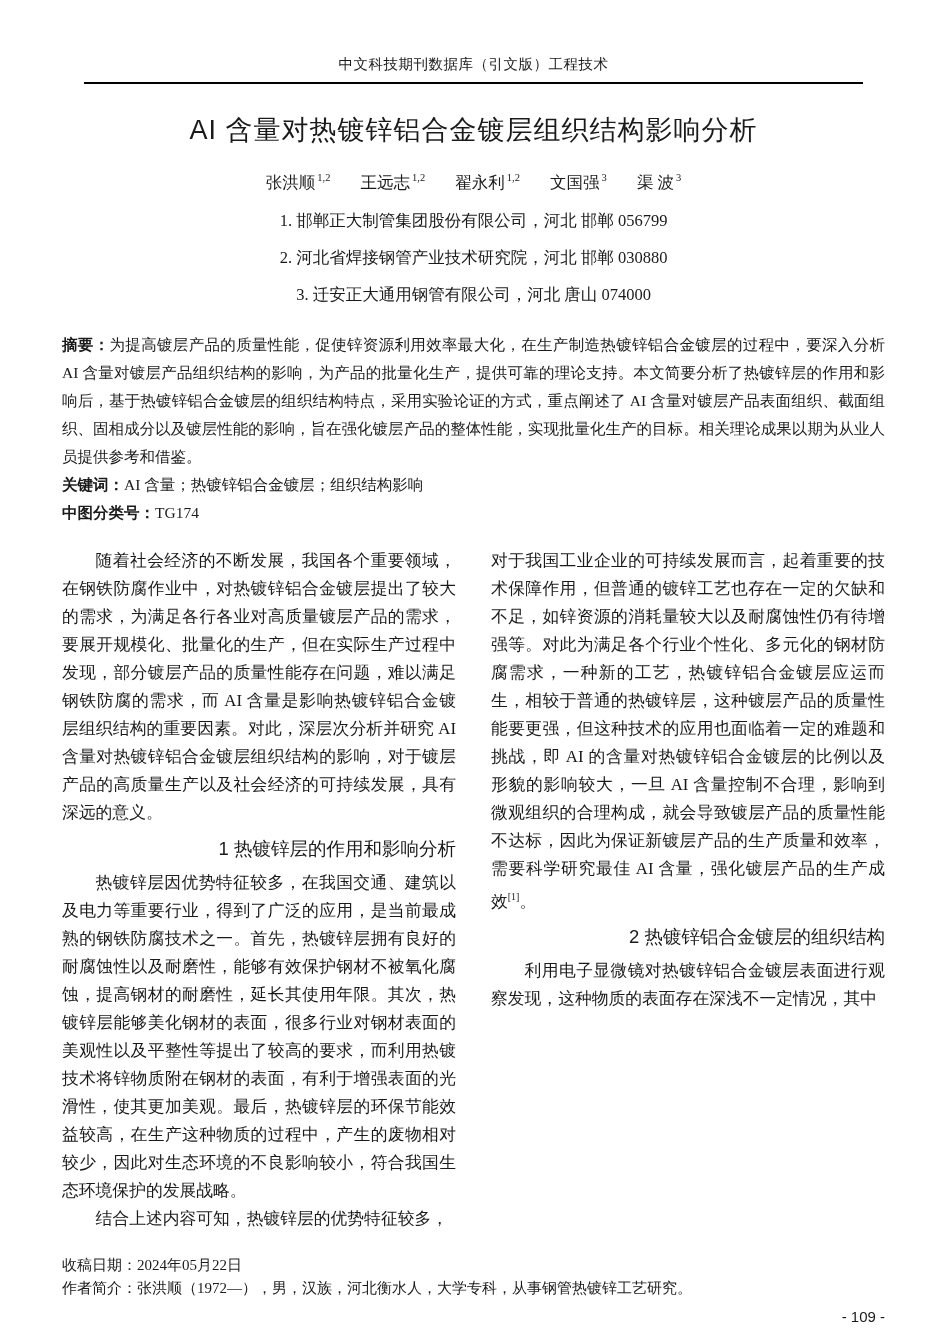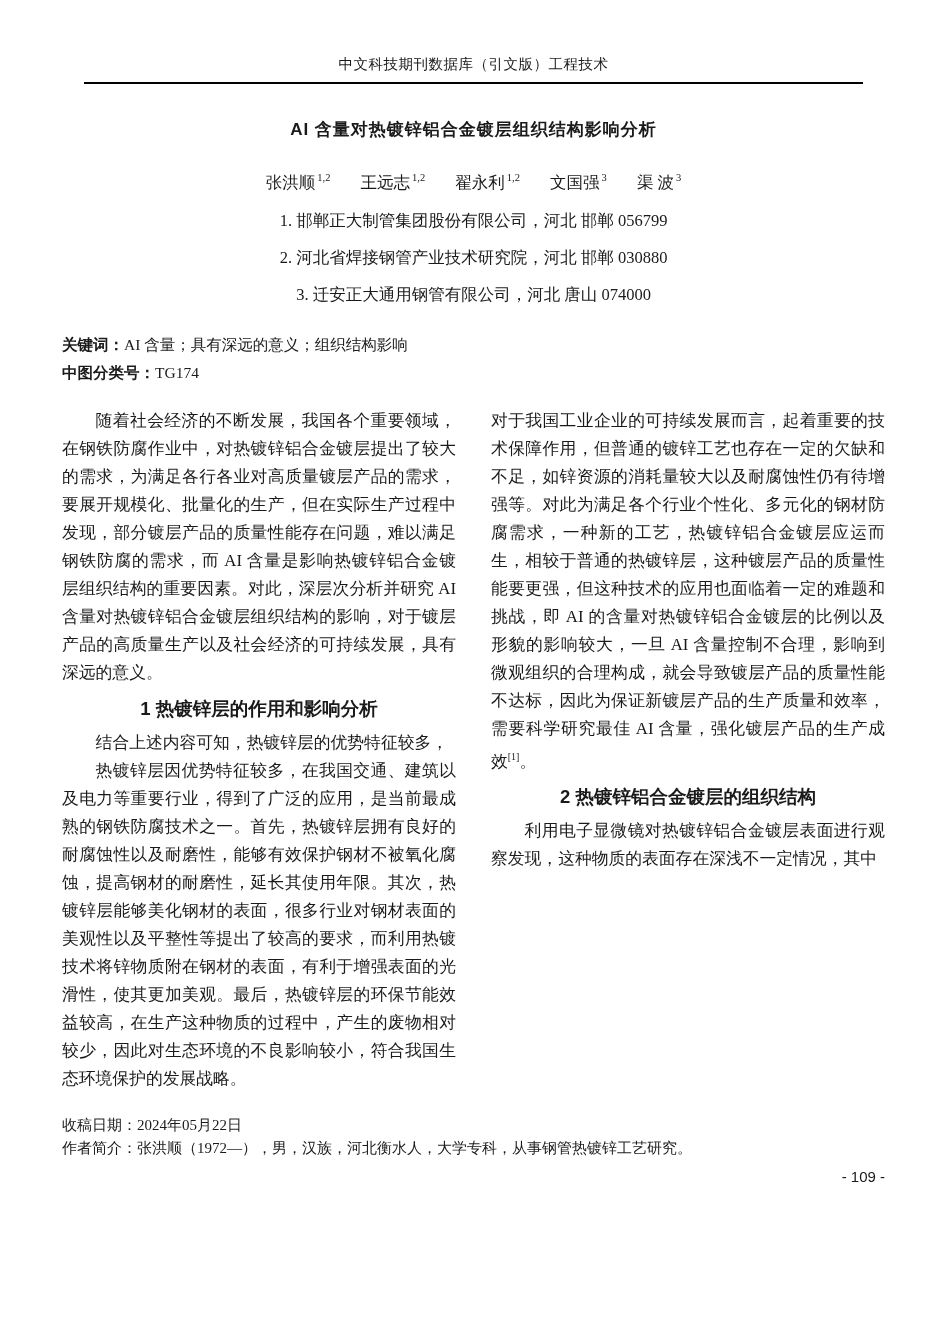--- a/index.html
+++ b/index.html
@@ -30,22 +30,22 @@
   .header-rule {
     border: none;
     border-top: 2px solid #000;
     margin: 8px 22px 0 22px;
   }
   
   .article-title {
     margin: 28px 0 0 0;
     text-align: center;
     font-family: "Liberation Sans", "DejaVu Sans", sans-serif;
-    font-weight: 700;
-    font-size: 17px;
+    font-weight: 400;
+    font-size: 27px;
     line-height: 36px;
     letter-spacing: 1px;
   }
   .authors {
     margin-top: 18px;
     text-align: center;
     font-size: 16.5px;
     line-height: 24px;
   }
   .author { margin: 4px 13px; white-space: nowrap; }
@@ -80,25 +80,25 @@
     font-size: 16.8px;
     line-height: 28px;
     text-align: justify;
   }
   .col { flex: 1 1 0; min-width: 0; }
   .col p { margin: 0; }
   .col p.indent { text-indent: 2em; }
   .col sup { font-size: 10px; vertical-align: super; }
   .col h2 {
     font-family: "Liberation Sans", "DejaVu Sans", sans-serif;
-    font-weight: 700;
+    font-weight: 400;
     font-size: 18.5px;
     line-height: 26px;
     margin: 9px 0 7px 0;
-    text-align: center;
+    text-align: right;
     text-indent: 0;
   }
   
   .footnote {
     margin-top: 21px;
     font-size: 15px;
     line-height: 23px;
   }
   .page-number {
     text-align: right;
@@ -126,30 +126,31 @@
     <span class="author"><span>渠 波</span><sup>3</sup></span>
   </div>
 
   <div class="affiliations">
     <div>1. 邯郸正大制管集团股份有限公司，河北 邯郸 056799</div>
     <div>2. 河北省焊接钢管产业技术研究院，河北 邯郸 030880</div>
     <div>3. 迁安正大通用钢管有限公司，河北 唐山 074000</div>
   </div>
 
   <div class="meta-block">
-    <p><span class="lbl">关键词：</span><span>AI 含量；具有深远的意义；组织结构影响</span></p>
+    <p><span class="lbl">摘要：</span><span>为提高镀层产品的质量性能，促使锌资源利用效率最大化，在生产制造热镀锌铝合金镀层的过程中，要深入分析 AI 含量对镀层产品组织结构的影响，为产品的批量化生产，提供可靠的理论支持。本文简要分析了热镀锌层的作用和影响后，基于热镀锌铝合金镀层的组织结构特点，采用实验论证的方式，重点阐述了 AI 含量对镀层产品表面组织、截面组织、固相成分以及镀层性能的影响，旨在强化镀层产品的整体性能，实现批量化生产的目标。相关理论成果以期为从业人员提供参考和借鉴。</span></p>
+    <p><span class="lbl">关键词：</span><span>AI 含量；热镀锌铝合金镀层；组织结构影响</span></p>
     <p><span class="lbl">中图分类号：</span><span>TG174</span></p>
   </div>
 
   <div class="columns">
     <div class="col">
       <p class="indent">随着社会经济的不断发展，我国各个重要领域，在钢铁防腐作业中，对热镀锌铝合金镀层提出了较大的需求，为满足各行各业对高质量镀层产品的需求，要展开规模化、批量化的生产，但在实际生产过程中发现，部分镀层产品的质量性能存在问题，难以满足钢铁防腐的需求，而 AI 含量是影响热镀锌铝合金镀层组织结构的重要因素。对此，深层次分析并研究 AI 含量对热镀锌铝合金镀层组织结构的影响，对于镀层产品的高质量生产以及社会经济的可持续发展，具有深远的意义。</p>
       <h2>1 热镀锌层的作用和影响分析</h2>
+      <p class="indent">热镀锌层因优势特征较多，在我国交通、建筑以及电力等重要行业，得到了广泛的应用，是当前最成熟的钢铁防腐技术之一。首先，热镀锌层拥有良好的耐腐蚀性以及耐磨性，能够有效保护钢材不被氧化腐蚀，提高钢材的耐磨性，延长其使用年限。其次，热镀锌层能够美化钢材的表面，很多行业对钢材表面的美观性以及平整性等提出了较高的要求，而利用热镀技术将锌物质附在钢材的表面，有利于增强表面的光滑性，使其更加美观。最后，热镀锌层的环保节能效益较高，在生产这种物质的过程中，产生的废物相对较少，因此对生态环境的不良影响较小，符合我国生态环境保护的发展战略。</p>
       <p class="indent">结合上述内容可知，热镀锌层的优势特征较多，</p>
-      <p class="indent">热镀锌层因优势特征较多，在我国交通、建筑以及电力等重要行业，得到了广泛的应用，是当前最成熟的钢铁防腐技术之一。首先，热镀锌层拥有良好的耐腐蚀性以及耐磨性，能够有效保护钢材不被氧化腐蚀，提高钢材的耐磨性，延长其使用年限。其次，热镀锌层能够美化钢材的表面，很多行业对钢材表面的美观性以及平整性等提出了较高的要求，而利用热镀技术将锌物质附在钢材的表面，有利于增强表面的光滑性，使其更加美观。最后，热镀锌层的环保节能效益较高，在生产这种物质的过程中，产生的废物相对较少，因此对生态环境的不良影响较小，符合我国生态环境保护的发展战略。</p>
     </div>
     <div class="col">
       <p><span>对于我国工业企业的可持续发展而言，起着重要的技术保障作用，但普通的镀锌工艺也存在一定的欠缺和不足，如锌资源的消耗量较大以及耐腐蚀性仍有待增强等。对此为满足各个行业个性化、多元化的钢材防腐需求，一种新的工艺，热镀锌铝合金镀层应运而生，相较于普通的热镀锌层，这种镀层产品的质量性能要更强，但这种技术的应用也面临着一定的难题和挑战，即 AI 的含量对热镀锌铝合金镀层的比例以及形貌的影响较大，一旦 AI 含量控制不合理，影响到微观组织的合理构成，就会导致镀层产品的质量性能不达标，因此为保证新镀层产品的生产质量和效率，需要科学研究最佳 AI 含量，强化镀层产品的生产成效</span><sup>[1]</sup><span>。</span></p>
       <h2>2 热镀锌铝合金镀层的组织结构</h2>
       <p class="indent">利用电子显微镜对热镀锌铝合金镀层表面进行观察发现，这种物质的表面存在深浅不一定情况，其中</p>
     </div>
   </div>
 
   <div class="footnote">
     <div><span class="fn-lbl">收稿日期：</span><span>2024年05月22日</span></div>

